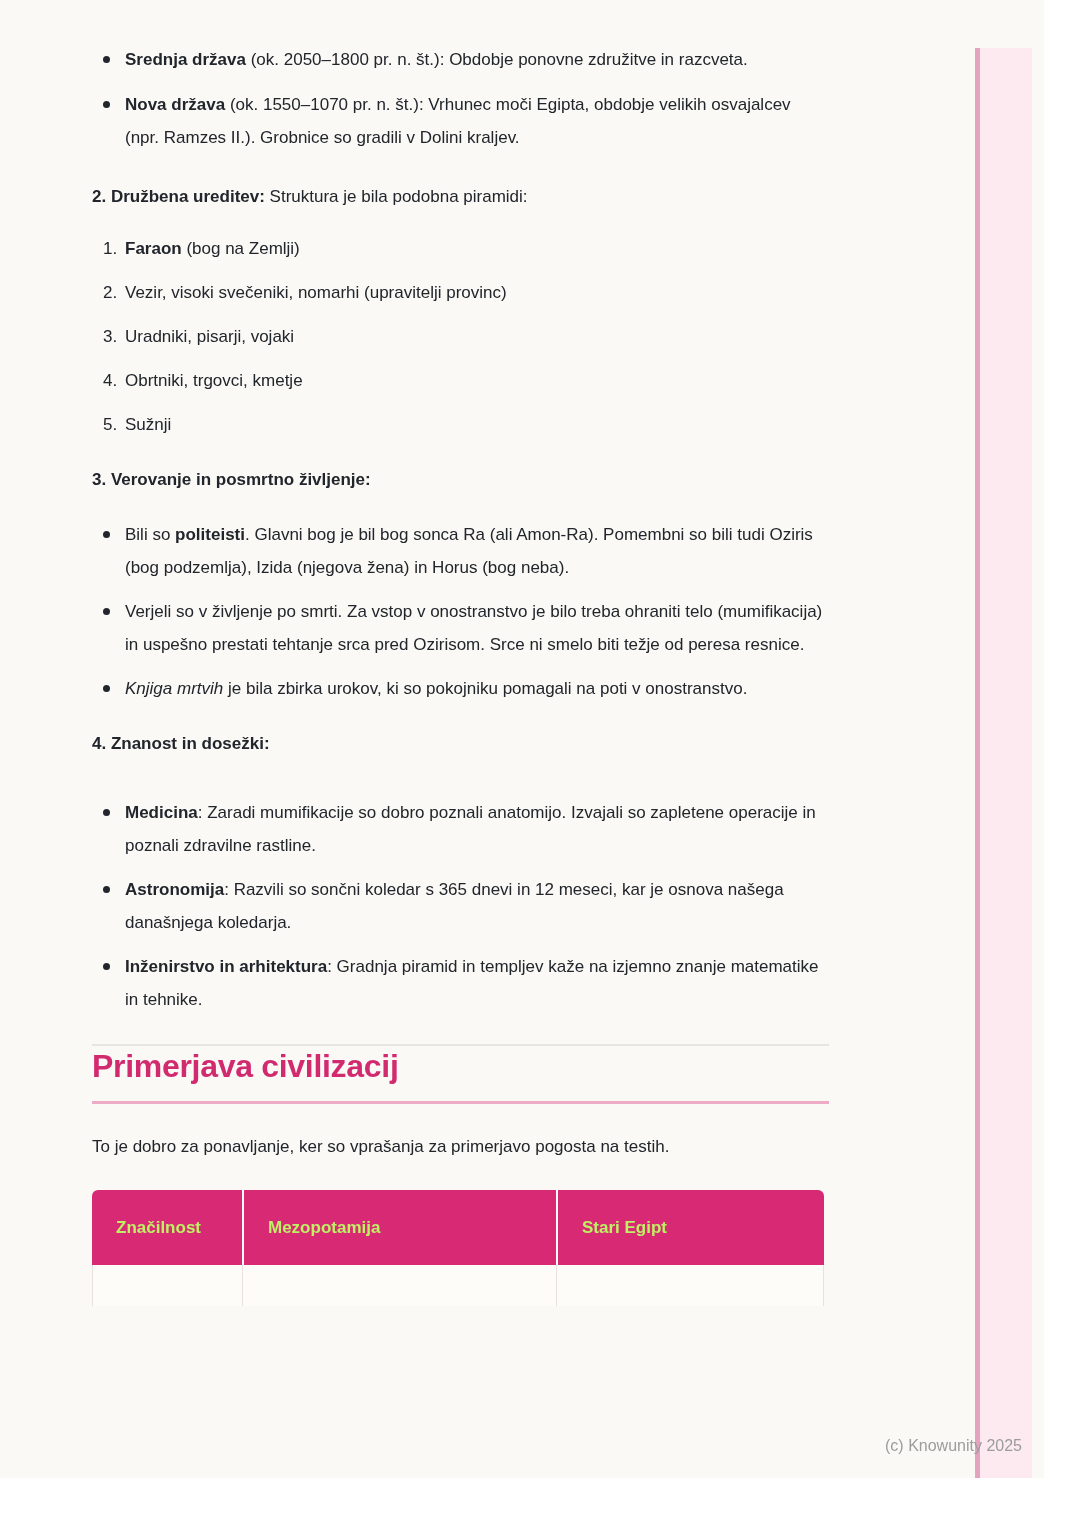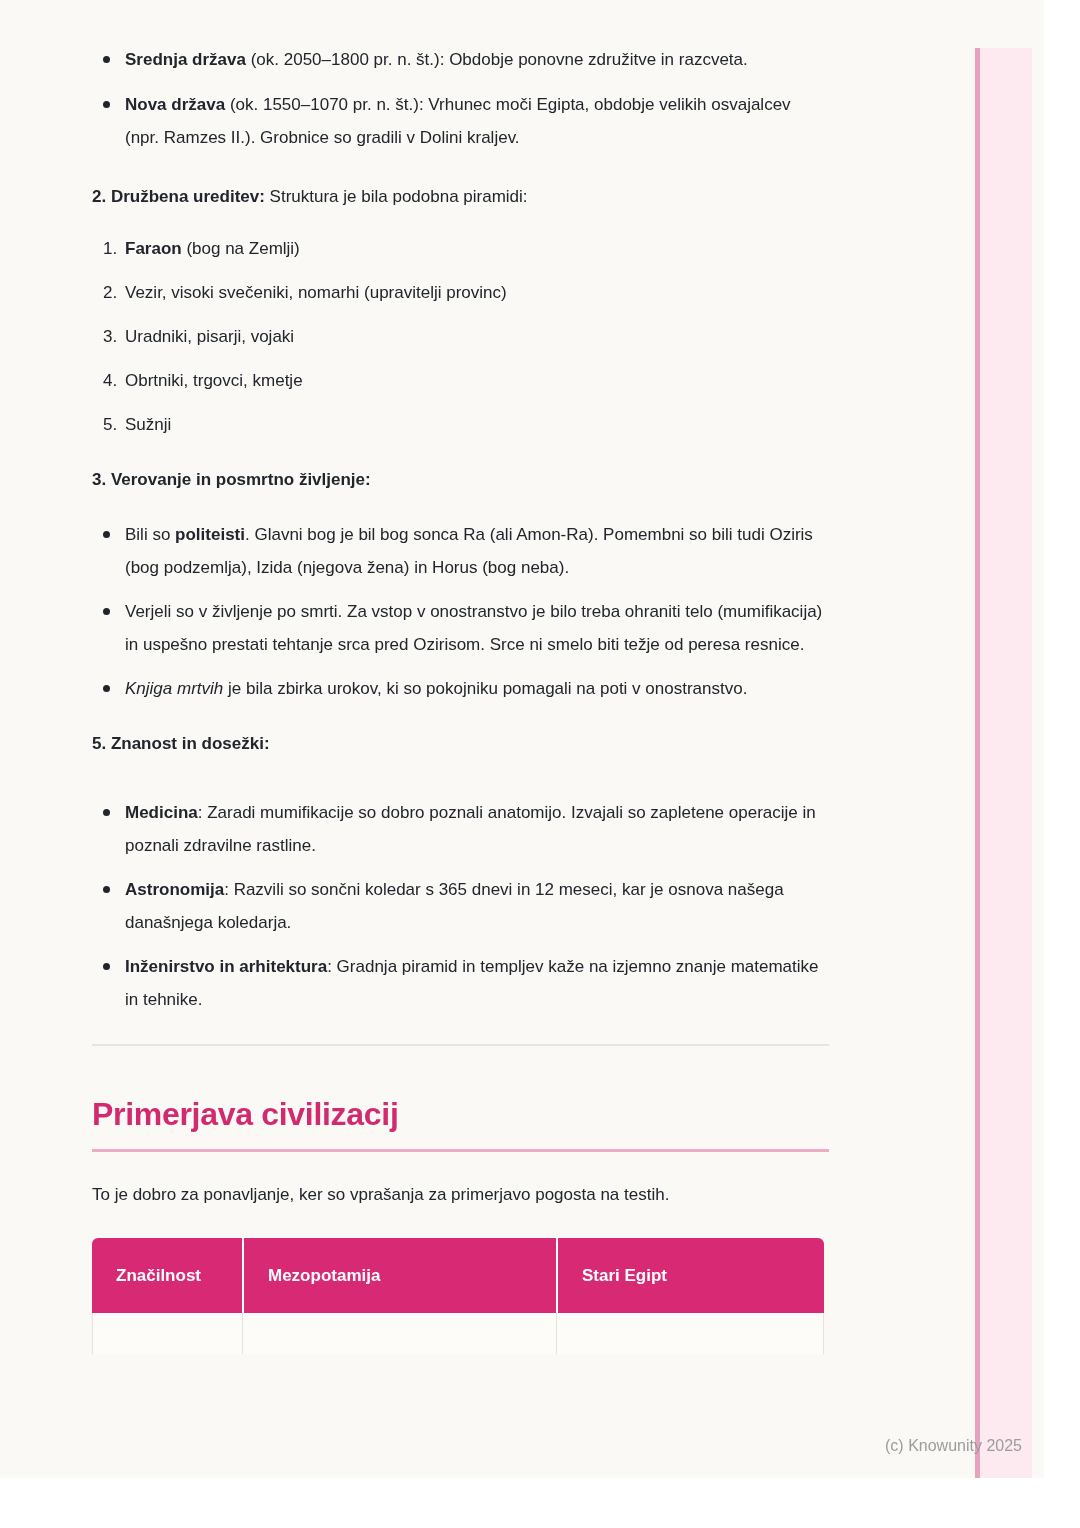--- a/index.html
+++ b/index.html
@@ -58,39 +58,38 @@
   ol.nlist{margin-top:19px;}
   ol.nlist li + li{margin-top:11px;}
   .ul-beliefs{margin-top:22px;}
   .ul-beliefs li + li{margin-top:11px;}
   .ul-science{margin-top:36px;}
   .ul-science li + li{margin-top:11px;}
   .divider{
     margin-top:28px;height:2px;border:none;background:var(--divider);
   }
   .pink-title{
-    margin-top:48px;
     font-size:32px;line-height:40px;font-weight:700;
     color:var(--accent);
     letter-spacing:-0.3px;
   }
   .pink-underline{
     margin-top:15px;height:3px;background:var(--accent-underline);
   }
   .intro{margin-top:26px;}
   
   table.cmp{
     margin-top:27px;width:732px;table-layout:fixed;
     border-collapse:separate;border-spacing:0;
   }
   table.cmp col.c1{width:150px;}
   table.cmp col.c2{width:314px;}
   table.cmp col.c3{width:268px;}
   table.cmp th{
-    background:var(--table-header);color:#ffffff;
+    background:var(--table-header);color:#bef264;
     font-size:17px;font-weight:700;text-align:left;
     height:75px;padding:0 0 0 24px;vertical-align:middle;
   }
   table.cmp th + th{border-left:2px solid #ffffff;}
   table.cmp th:first-child{border-top-left-radius:6px;}
   table.cmp th:last-child{border-top-right-radius:6px;}
   table.cmp td{
     background:var(--cell-bg);height:41px;
     border-left:1px solid var(--cell-border);
   }
@@ -154,21 +153,21 @@
       <li>
         <span class="dot"></span>
         <div class="litext"><span>Verjeli so v življenje po smrti. Za vstop v onostranstvo je bilo treba ohraniti telo (mumifikacija) in uspešno prestati tehtanje srca pred Ozirisom. Srce ni smelo biti težje od peresa resnice.</span></div>
       </li>
       <li>
         <span class="dot"></span>
         <div class="litext"><span style="font-style: italic;">Knjiga mrtvih</span><span> je bila zbirka urokov, ki so pokojniku pomagali na poti v onostranstvo.</span></div>
       </li>
     </ul>
 
-    <p class="section section-4"><span style="font-weight: 700;">5. Znanost in dosežki:</span></p>
+    <p class="section section-4"><span style="font-weight: 700;">4. Znanost in dosežki:</span></p>
 
     <ul class="blist ul-science">
       <li>
         <span class="dot"></span>
         <div class="litext"><span style="font-weight: 700;">Medicina</span><span>: Zaradi mumifikacije so dobro poznali anatomijo. Izvajali so zapletene operacije in poznali zdravilne rastline.</span></div>
       </li>
       <li>
         <span class="dot"></span>
         <div class="litext"><span style="font-weight: 700;">Astronomija</span><span>: Razvili so sončni koledar s 365 dnevi in 12 meseci, kar je osnova našega današnjega koledarja.</span></div>
       </li>

